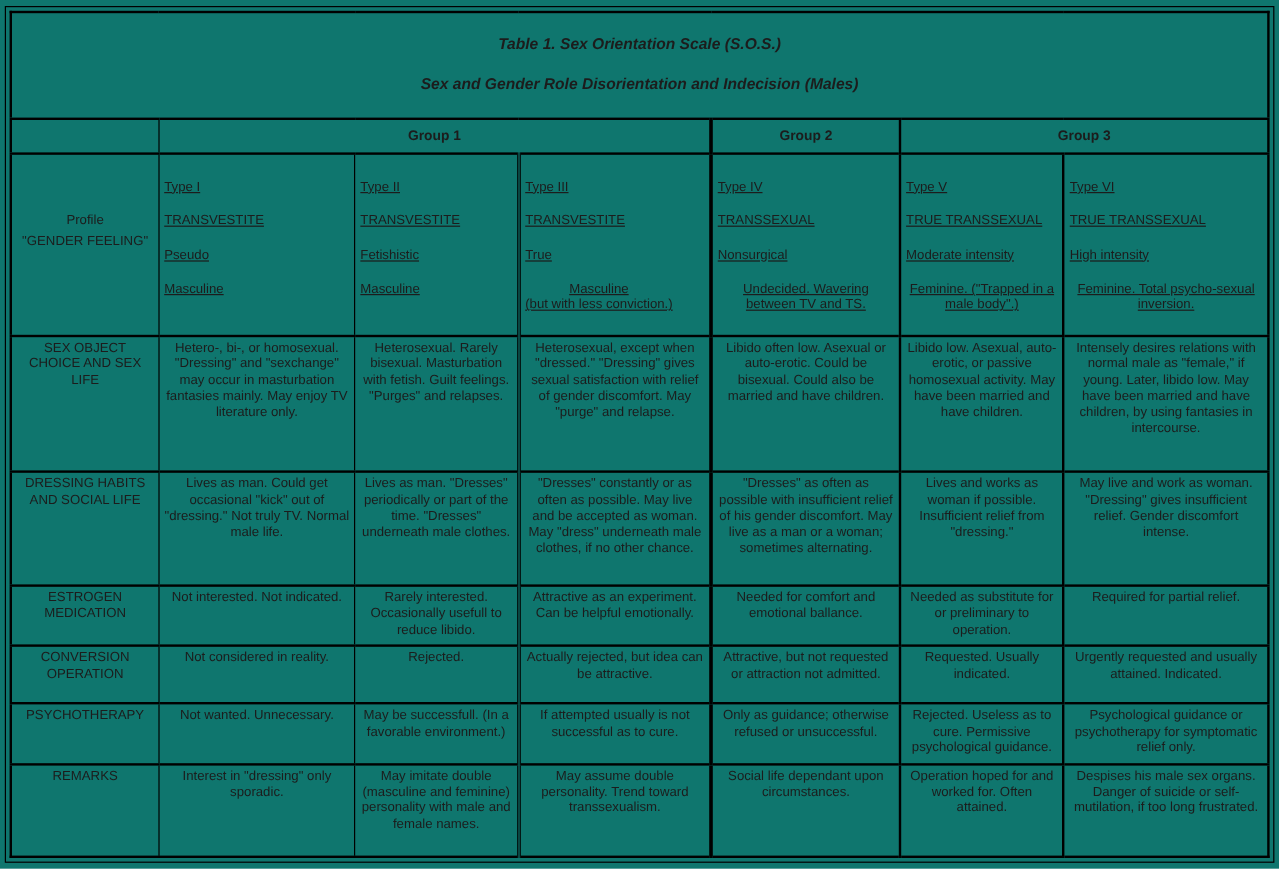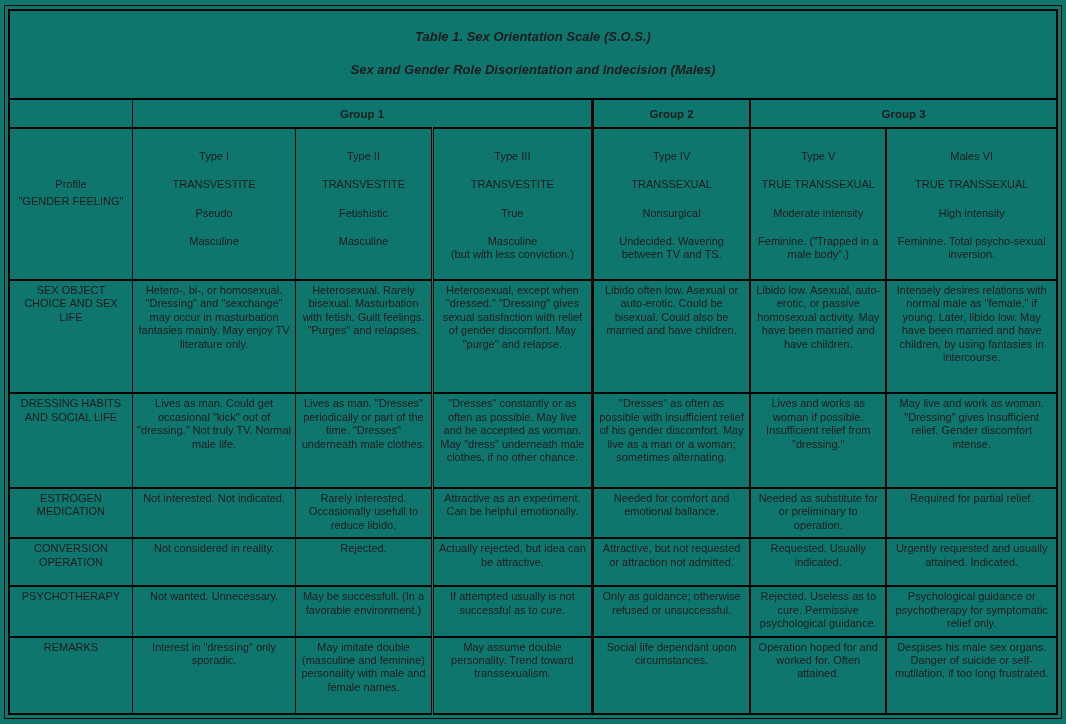--- a/index.html
+++ b/index.html
@@ -29,21 +29,21 @@
   td.v-thin   { border-left: 1px solid #000; }
   td.v-double { border-left: 3px double #000; }
   td.v-group  { border-left: 3px solid #000; }
   td.v-thick  { border-left: 2px solid #000; margin-top: 21px; }
 
   .title-cell { padding: 4px 2px 5px 2px; }
   .title-line { font-size: 13px; font-weight: bold; font-style: italic; line-height: 1.45; }
 
   .group-row td { font-weight: bold; font-size: 11.5px; padding-top: 7px; text-align: center; }
 
-  .stack { display: flex; flex-direction: column; align-items: center; gap: 15px; padding-top: 4px; }
+  .stack { display: flex; flex-direction: column; align-items: flex-start; gap: 15px; padding-top: 4px; text-decoration: underline; }
   .stack > div { min-height: 13px; }
   .profile-label-stack { display: flex; flex-direction: column; align-items: center; gap: 4px; padding-top: 32px; }
 
   .row-kinsey td { padding-top: 5px; padding-bottom: 4px; }
 </style>
 </head>
 <body>
 
 <div class="page">
   <div class="frame">
@@ -116,21 +116,21 @@
         <td class="v-thick">
           <div class="stack">
             <div>Type V</div>
             <div>TRUE TRANSSEXUAL</div>
             <div>Moderate intensity</div>
             <div>Feminine. ("Trapped in a male body".)</div>
           </div>
         </td>
         <td class="v-thick">
           <div class="stack">
-            <div>Males VI</div>
+            <div>Type VI</div>
             <div>TRUE TRANSSEXUAL</div>
             <div>High intensity</div>
             <div>Feminine. Total psycho-sexual inversion.</div>
           </div>
         </td>
       </tr>
 
       <tr class="hsep" style="height:113px">
         <td>SEX OBJECT CHOICE AND SEX LIFE</td>
         <td class="v-thin">Hetero-, bi-, or homosexual. "Dressing" and "sexchange" may occur in masturbation fantasies mainly. May enjoy TV literature only.</td>

